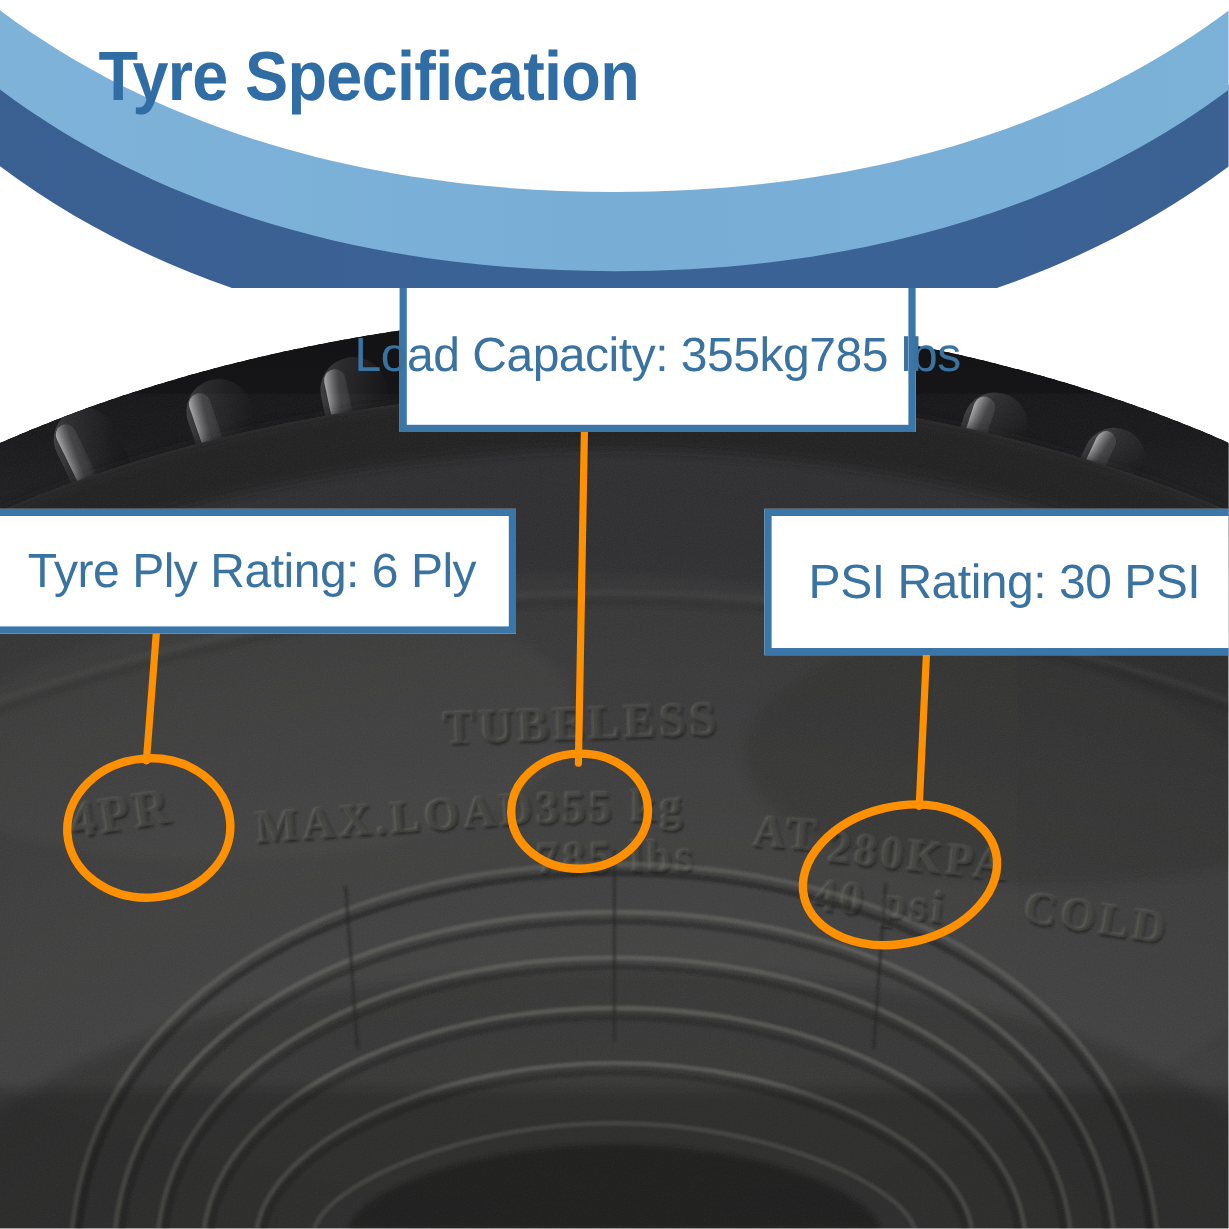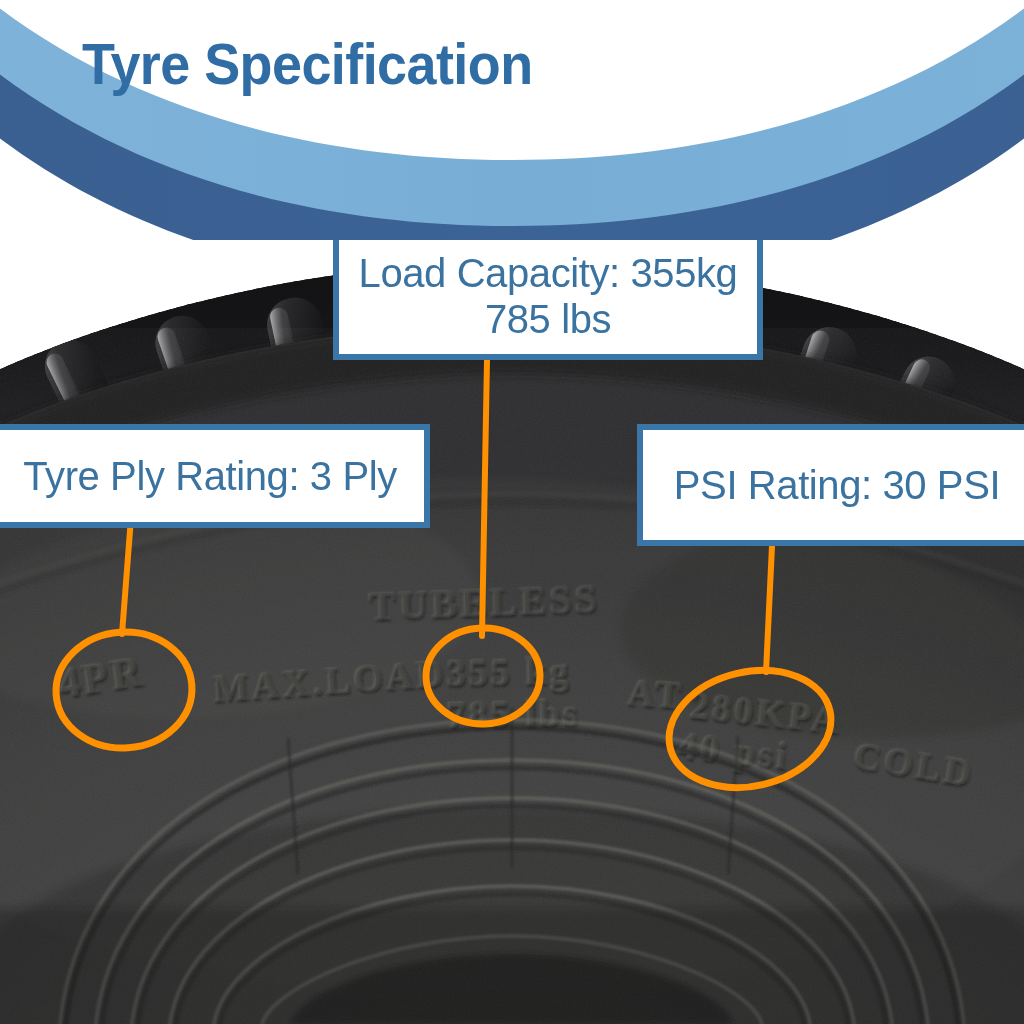--- a/index.html
+++ b/index.html
@@ -67,21 +67,21 @@
     background: #ffffff;
     border: 6px solid #3b76a8;
     box-sizing: border-box;
     color: #3a72a0;
     font-family: "Liberation Sans", sans-serif;
     font-weight: normal;
     font-size: 40px;
     line-height: 1.16;
     text-align: center;
     display: flex;
-    flex-direction: column;
+    flex-direction: row;
     align-items: center;
     justify-content: center;
     z-index: 25;
     letter-spacing: -0.4px;
   }
   .callout .ln { display: block; white-space: nowrap; }
 
   #callout-load {
     left: 333px;
     top: 232px;
@@ -361,21 +361,21 @@
 
     <ellipse cx="750" cy="729" rx="82" ry="57" transform="rotate(-13 750 729)" fill="none" stroke="#ff9000" stroke-width="7"></ellipse>
   </svg>
 
   <div class="callout" id="callout-load">
     <span class="ln">Load Capacity: 355kg</span>
     <span class="ln">785 lbs</span>
   </div>
 
   <div class="callout" id="callout-ply">
-    <span class="ln">Tyre Ply Rating: 3 Ply</span>
+    <span class="ln">Tyre Ply Rating: 6 Ply</span>
   </div>
 
   <div class="callout" id="callout-psi">
     <span class="ln">PSI Rating: 30 PSI</span>
   </div>
 
   <div class="header">
     <svg width="1024" height="240" viewBox="0 0 1024 240" xmlns="http://www.w3.org/2000/svg">
       <defs>
         <linearGradient id="darkArcG" x1="0" y1="0" x2="1" y2="0">

